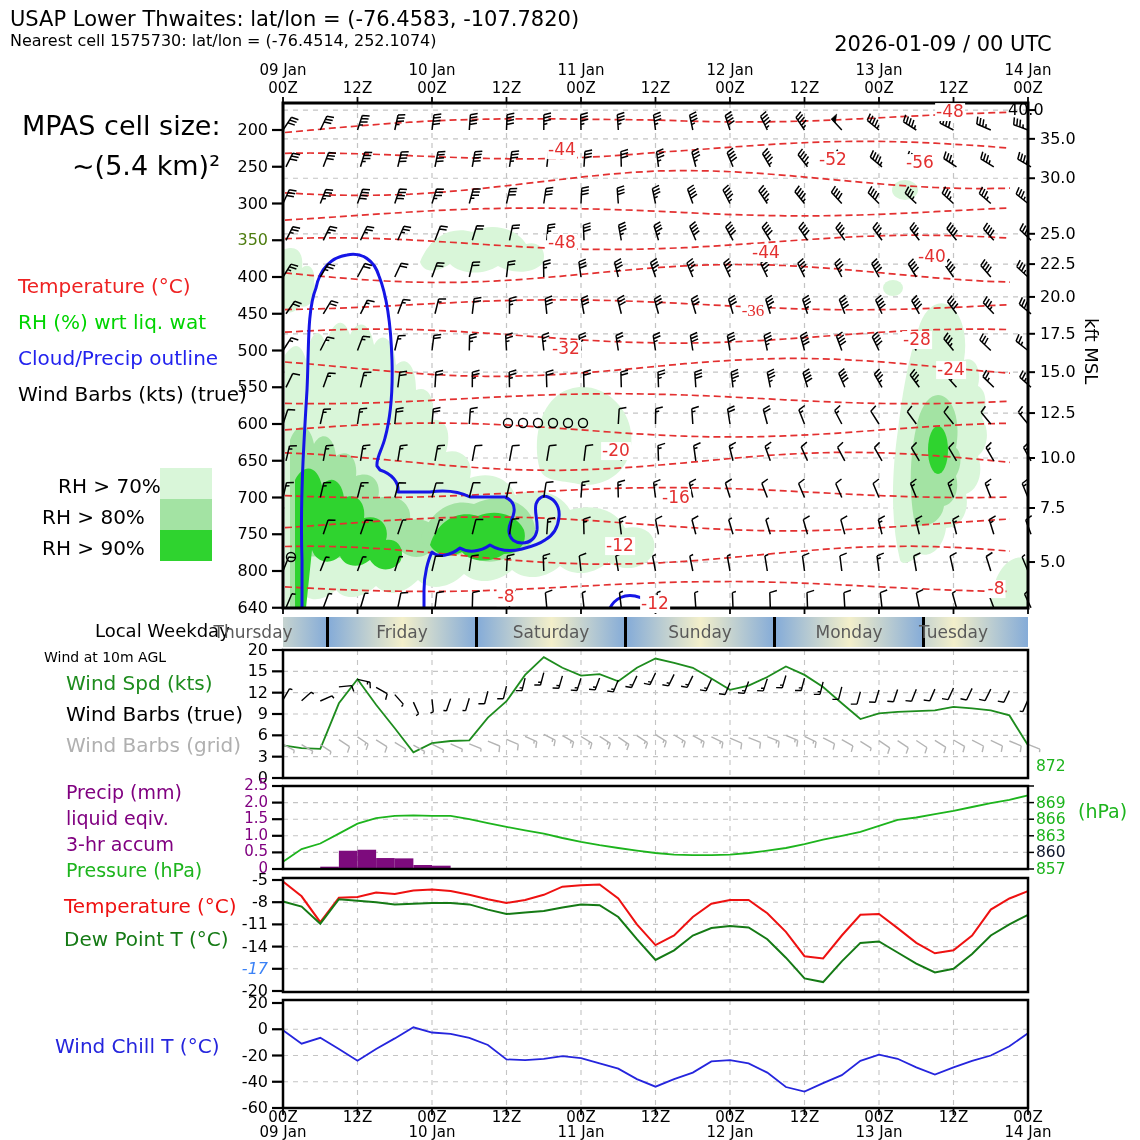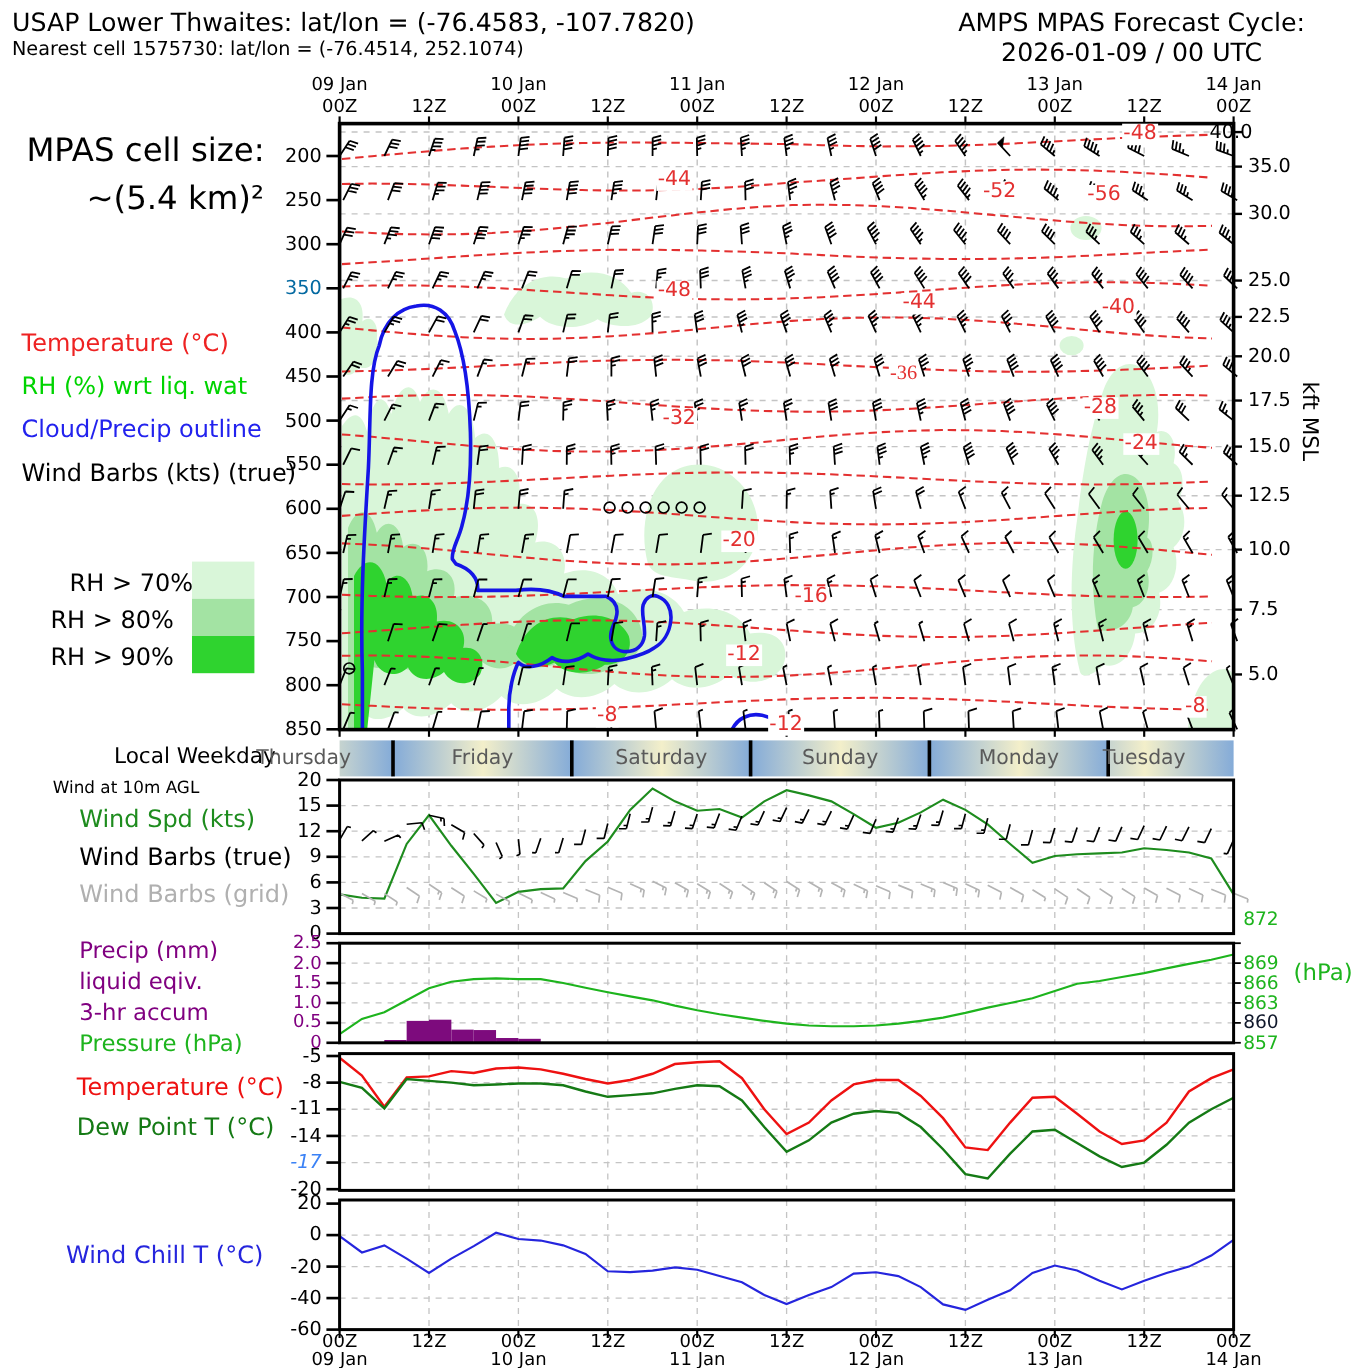--- a/index.html
+++ b/index.html
@@ -12,21 +12,20 @@
   .daybar-seg{position:absolute;top:617px;height:30px;z-index:1;}
   .daybar-div{position:absolute;top:617px;height:30px;width:3px;background:#000;z-index:2;}
   .daylab{position:absolute;top:622px;z-index:4;color:#5a5a5a;font-size:17px;white-space:nowrap;transform:translateX(-50%);}
 </style>
 </head>
 <body>
 
 <div id="stage">
   <div class="lbl" style="left:10px;top:8px;font-size:21px;">USAP Lower Thwaites: lat/lon = (-76.4583, -107.7820)</div>
   <div class="lbl" style="left:10px;top:33px;font-size:16px;">Nearest cell 1575730: lat/lon = (-76.4514, 252.1074)</div>
-  <div class="lbl" style="left:943px;top:8px;font-size:21px;transform:translateX(-50%);">AMPS MPAS Forecast Cycle:</div>
   <div class="lbl" style="left:943px;top:33px;font-size:21px;transform:translateX(-50%);">2026-01-09 / 00 UTC</div>
 
   <div class="lbl" style="left:22px;top:112px;font-size:27px;text-align:right;">MPAS cell size:</div>
   <div class="lbl" style="left:72px;top:152px;font-size:27px;">~(5.4 km)²</div>
 
   <div class="lbl" style="left:1100px;top:318px;font-size:18px;transform:rotate(90deg);transform-origin:left top;">kft MSL</div>
   <div class="lbl" style="left:95px;top:622px;font-size:18px;">Local Weekday</div>
 
   <svg id="gfx1" width="1140" height="1140">
       <line x1="357.5" y1="103" x2="357.5" y2="608" stroke="#c4c4c4" stroke-width="1.2" stroke-dasharray="5 5"></line>
@@ -326,31 +325,31 @@
     <div class="lbl" style="left: 64px; top: 939px; font-size: 20px; color: rgb(21, 122, 21); transform: translateY(-50%);">Dew Point T (°C)</div>
     <div class="lbl" style="left: 268px; top: 1003px; font-size: 16px; color: rgb(0, 0, 0); transform: translateY(-50%) translateX(-100%);">20</div>
     <div class="lbl" style="left: 268px; top: 1029.25px; font-size: 16px; color: rgb(0, 0, 0); transform: translateY(-50%) translateX(-100%);">0</div>
     <div class="lbl" style="left: 268px; top: 1055.5px; font-size: 16px; color: rgb(0, 0, 0); transform: translateY(-50%) translateX(-100%);">-20</div>
     <div class="lbl" style="left: 268px; top: 1081.75px; font-size: 16px; color: rgb(0, 0, 0); transform: translateY(-50%) translateX(-100%);">-40</div>
     <div class="lbl" style="left: 268px; top: 1108px; font-size: 16px; color: rgb(0, 0, 0); transform: translateY(-50%) translateX(-100%);">-60</div>
     <div class="lbl" style="left: 55px; top: 1046px; font-size: 20px; color: rgb(37, 37, 221); transform: translateY(-50%);">Wind Chill T (°C)</div>
     <div class="lbl" style="left: 268px; top: 130px; font-size: 16px; color: rgb(0, 0, 0); transform: translateY(-50%) translateX(-100%);">200</div>
     <div class="lbl" style="left: 268px; top: 166.75px; font-size: 16px; color: rgb(0, 0, 0); transform: translateY(-50%) translateX(-100%);">250</div>
     <div class="lbl" style="left: 268px; top: 203.5px; font-size: 16px; color: rgb(0, 0, 0); transform: translateY(-50%) translateX(-100%);">300</div>
-    <div class="lbl" style="left: 268px; top: 240.25px; font-size: 16px; color: #0369a1; transform: translateY(-50%) translateX(-100%);">350</div>
+    <div class="lbl" style="left: 268px; top: 240.25px; font-size: 16px; color: #4d7c0f; transform: translateY(-50%) translateX(-100%);">350</div>
     <div class="lbl" style="left: 268px; top: 277px; font-size: 16px; color: rgb(0, 0, 0); transform: translateY(-50%) translateX(-100%);">400</div>
     <div class="lbl" style="left: 268px; top: 313.75px; font-size: 16px; color: rgb(0, 0, 0); transform: translateY(-50%) translateX(-100%);">450</div>
     <div class="lbl" style="left: 268px; top: 350.5px; font-size: 16px; color: rgb(0, 0, 0); transform: translateY(-50%) translateX(-100%);">500</div>
     <div class="lbl" style="left: 268px; top: 387.25px; font-size: 16px; color: rgb(0, 0, 0); transform: translateY(-50%) translateX(-100%);">550</div>
     <div class="lbl" style="left: 268px; top: 424px; font-size: 16px; color: rgb(0, 0, 0); transform: translateY(-50%) translateX(-100%);">600</div>
     <div class="lbl" style="left: 268px; top: 460.75px; font-size: 16px; color: rgb(0, 0, 0); transform: translateY(-50%) translateX(-100%);">650</div>
     <div class="lbl" style="left: 268px; top: 497.5px; font-size: 16px; color: rgb(0, 0, 0); transform: translateY(-50%) translateX(-100%);">700</div>
     <div class="lbl" style="left: 268px; top: 534.25px; font-size: 16px; color: rgb(0, 0, 0); transform: translateY(-50%) translateX(-100%);">750</div>
     <div class="lbl" style="left: 268px; top: 571px; font-size: 16px; color: rgb(0, 0, 0); transform: translateY(-50%) translateX(-100%);">800</div>
-    <div class="lbl" style="left: 268px; top: 607.75px; font-size: 16px; color: rgb(0, 0, 0); transform: translateY(-50%) translateX(-100%);">850</div>
+    <div class="lbl" style="left: 268px; top: 607.75px; font-size: 16px; color: rgb(0, 0, 0); transform: translateY(-50%) translateX(-100%);">640</div>
     <div class="lbl" style="left: 1008px; top: 110.07px; font-size: 16px; color: rgb(0, 0, 0); transform: translateY(-50%);">40.0</div>
     <div class="lbl" style="left: 1040px; top: 138.855px; font-size: 16px; color: rgb(0, 0, 0); transform: translateY(-50%);">35.0</div>
     <div class="lbl" style="left: 1040px; top: 178.245px; font-size: 16px; color: rgb(0, 0, 0); transform: translateY(-50%);">30.0</div>
     <div class="lbl" style="left: 1040px; top: 233.795px; font-size: 16px; color: rgb(0, 0, 0); transform: translateY(-50%);">25.0</div>
     <div class="lbl" style="left: 1040px; top: 264.095px; font-size: 16px; color: rgb(0, 0, 0); transform: translateY(-50%);">22.5</div>
     <div class="lbl" style="left: 1040px; top: 296.92px; font-size: 16px; color: rgb(0, 0, 0); transform: translateY(-50%);">20.0</div>
     <div class="lbl" style="left: 1040px; top: 333.785px; font-size: 16px; color: rgb(0, 0, 0); transform: translateY(-50%);">17.5</div>
     <div class="lbl" style="left: 1040px; top: 372.165px; font-size: 16px; color: rgb(0, 0, 0); transform: translateY(-50%);">15.0</div>
     <div class="lbl" style="left: 1040px; top: 413.07px; font-size: 16px; color: rgb(0, 0, 0); transform: translateY(-50%);">12.5</div>
     <div class="lbl" style="left: 1040px; top: 458.015px; font-size: 16px; color: rgb(0, 0, 0); transform: translateY(-50%);">10.0</div>

